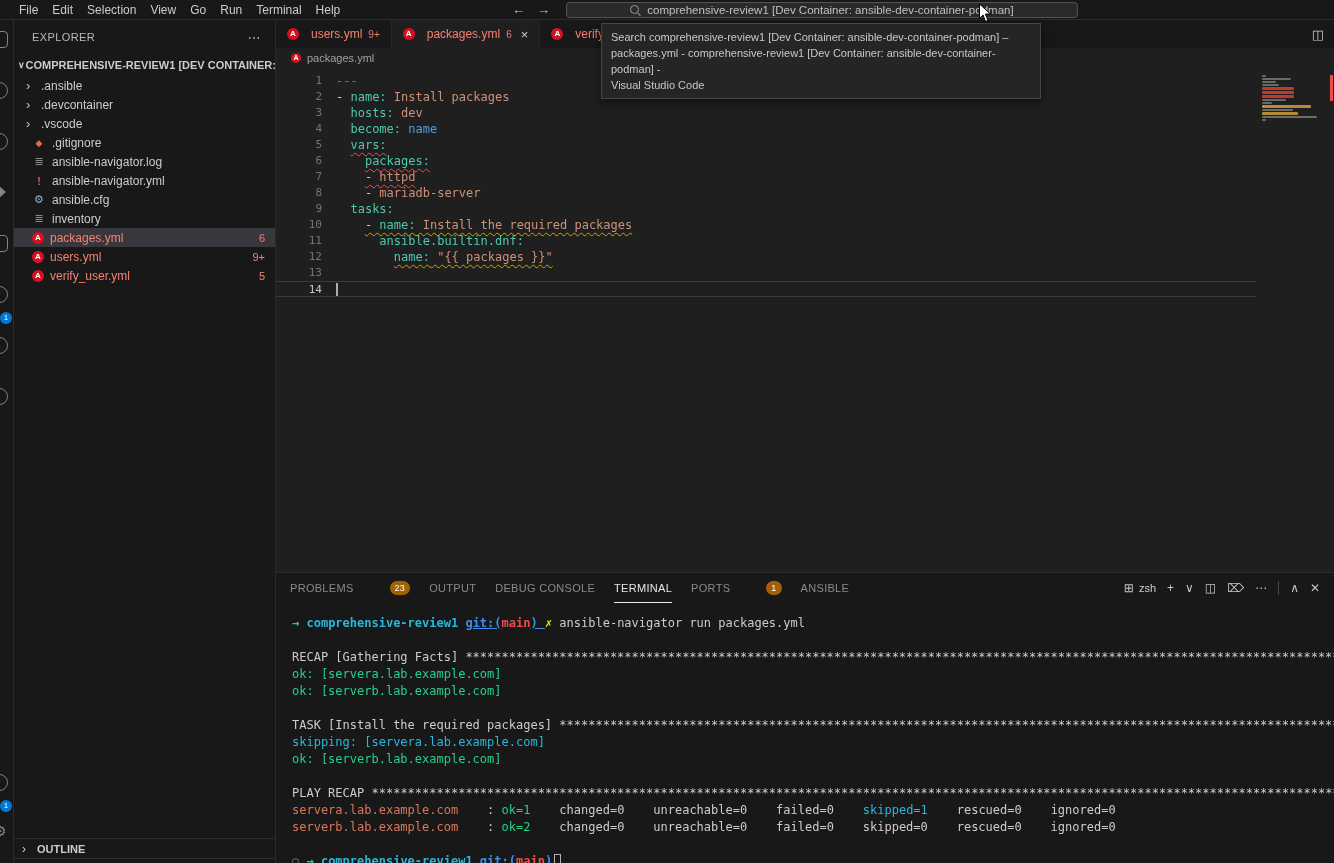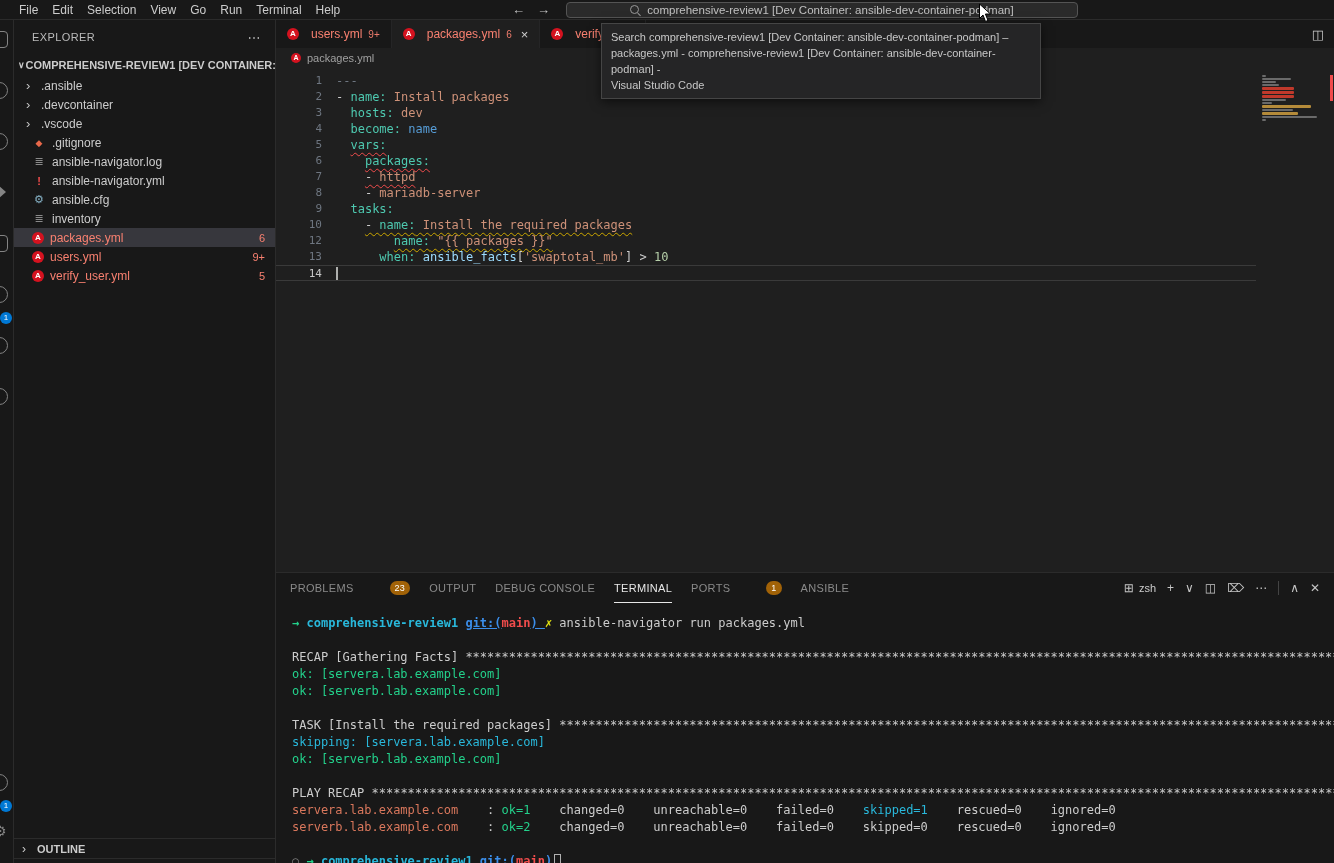--- a/index.html
+++ b/index.html
@@ -305,22 +305,23 @@
             <div class="code-line"><span class="ln">1</span><span class="lc"><span class="tk-meta">---</span></span></div>
             <div class="code-line"><span class="ln">2</span><span class="lc"><span class="tk-fg">- </span><span class="tk-key">name:</span><span class="tk-str"> Install packages</span></span></div>
             <div class="code-line"><span class="ln">3</span><span class="lc"><span class="tk-fg">  </span><span class="tk-key">hosts:</span><span class="tk-str"> dev</span></span></div>
             <div class="code-line"><span class="ln">4</span><span class="lc"><span class="tk-fg">  </span><span class="tk-key">become:</span><span class="tk-fg"> </span><span class="tk-bool">name</span></span></div>
             <div class="code-line"><span class="ln">5</span><span class="lc"><span class="tk-fg">  </span><span class="tk-key sq-red">vars:</span></span></div>
             <div class="code-line"><span class="ln">6</span><span class="lc"><span class="tk-fg">    </span><span class="tk-key sq-red">packages:</span></span></div>
             <div class="code-line"><span class="ln">7</span><span class="lc"><span class="tk-fg">    </span><span class="tk-fg sq-red">- </span><span class="tk-str sq-red">httpd</span></span></div>
             <div class="code-line"><span class="ln">8</span><span class="lc"><span class="tk-fg">    </span><span class="tk-fg">- </span><span class="tk-str">mariadb-server</span></span></div>
             <div class="code-line"><span class="ln">9</span><span class="lc"><span class="tk-fg">  </span><span class="tk-key">tasks:</span></span></div>
             <div class="code-line"><span class="ln">10</span><span class="lc"><span class="tk-fg">    </span><span class="tk-fg sq-yel">- </span><span class="tk-key sq-yel">name:</span><span class="tk-str sq-yel"> Install the required packages</span></span></div>
+            <div class="code-line"><span class="ln">11</span><span class="lc"><span class="tk-fg">      </span><span class="tk-key">ansible.builtin.dnf:</span></span></div>
             <div class="code-line"><span class="ln">12</span><span class="lc"><span class="tk-fg">        </span><span class="tk-key sq-yel">name:</span><span class="tk-fg sq-yel"> </span><span class="tk-str sq-yel">"{{ packages }}"</span></span></div>
-            <div class="code-line"><span class="ln">13</span><span class="lc"><span class="tk-fg">      </span><span class="tk-key">when:</span><span class="tk-fg"> </span><span class="tk-var">ansible_facts</span><span class="tk-fg">[</span><span class="tk-str">'swaptotal_mb'</span><span class="tk-fg">]</span><span class="tk-fg"> &gt; </span><span class="tk-num">10</span></span></div>
+            <div class="code-line"><span class="ln">13</span></div>
             <div class="code-line current"><span class="ln">14</span><span class="lc"><span class="caret"></span></span></div>
           </div>
         <div class="minimap">
           <div class="mm-content">
               <div class="mm-line" style="width: 4px;"></div>
               <div class="mm-line" style="width: 28.8px;"></div>
               <div class="mm-line" style="width: 14.4px;"></div>
               <div class="mm-line" style="width: 16.8px;"></div>
               <div class="mm-line mm-err" style="width: 8.4px;"></div>
               <div class="mm-line mm-err" style="width: 15.6px;"></div>

